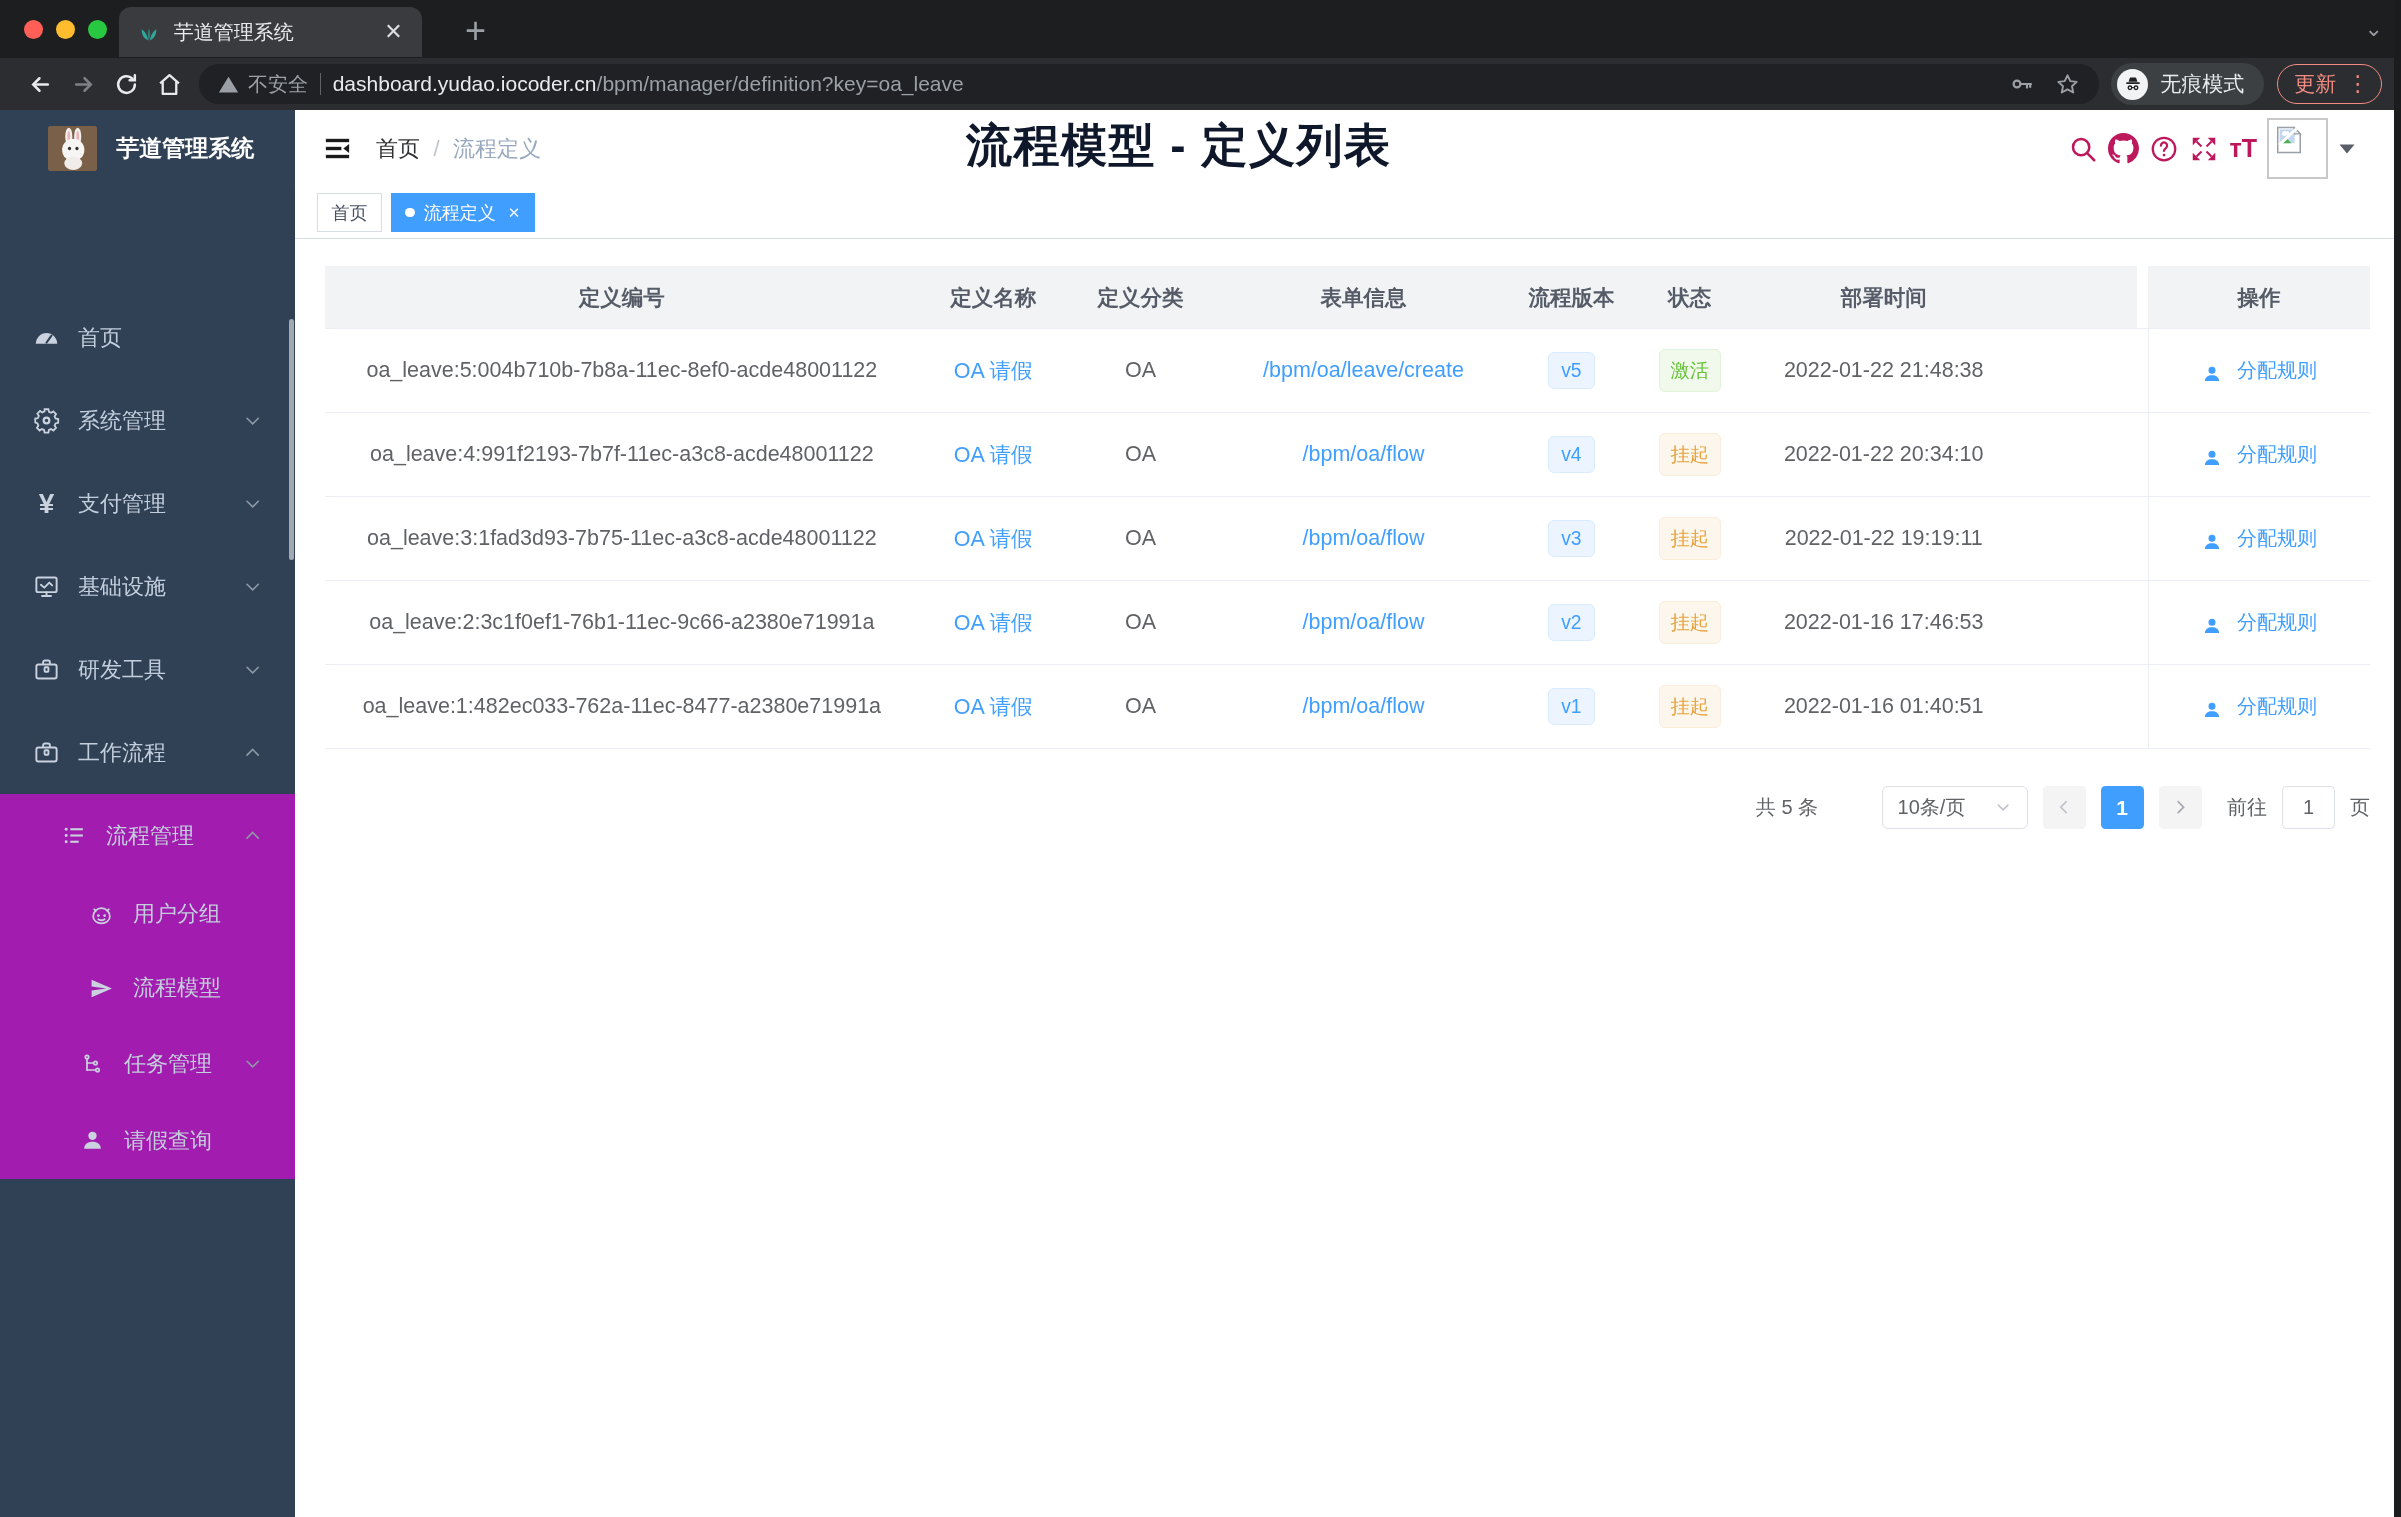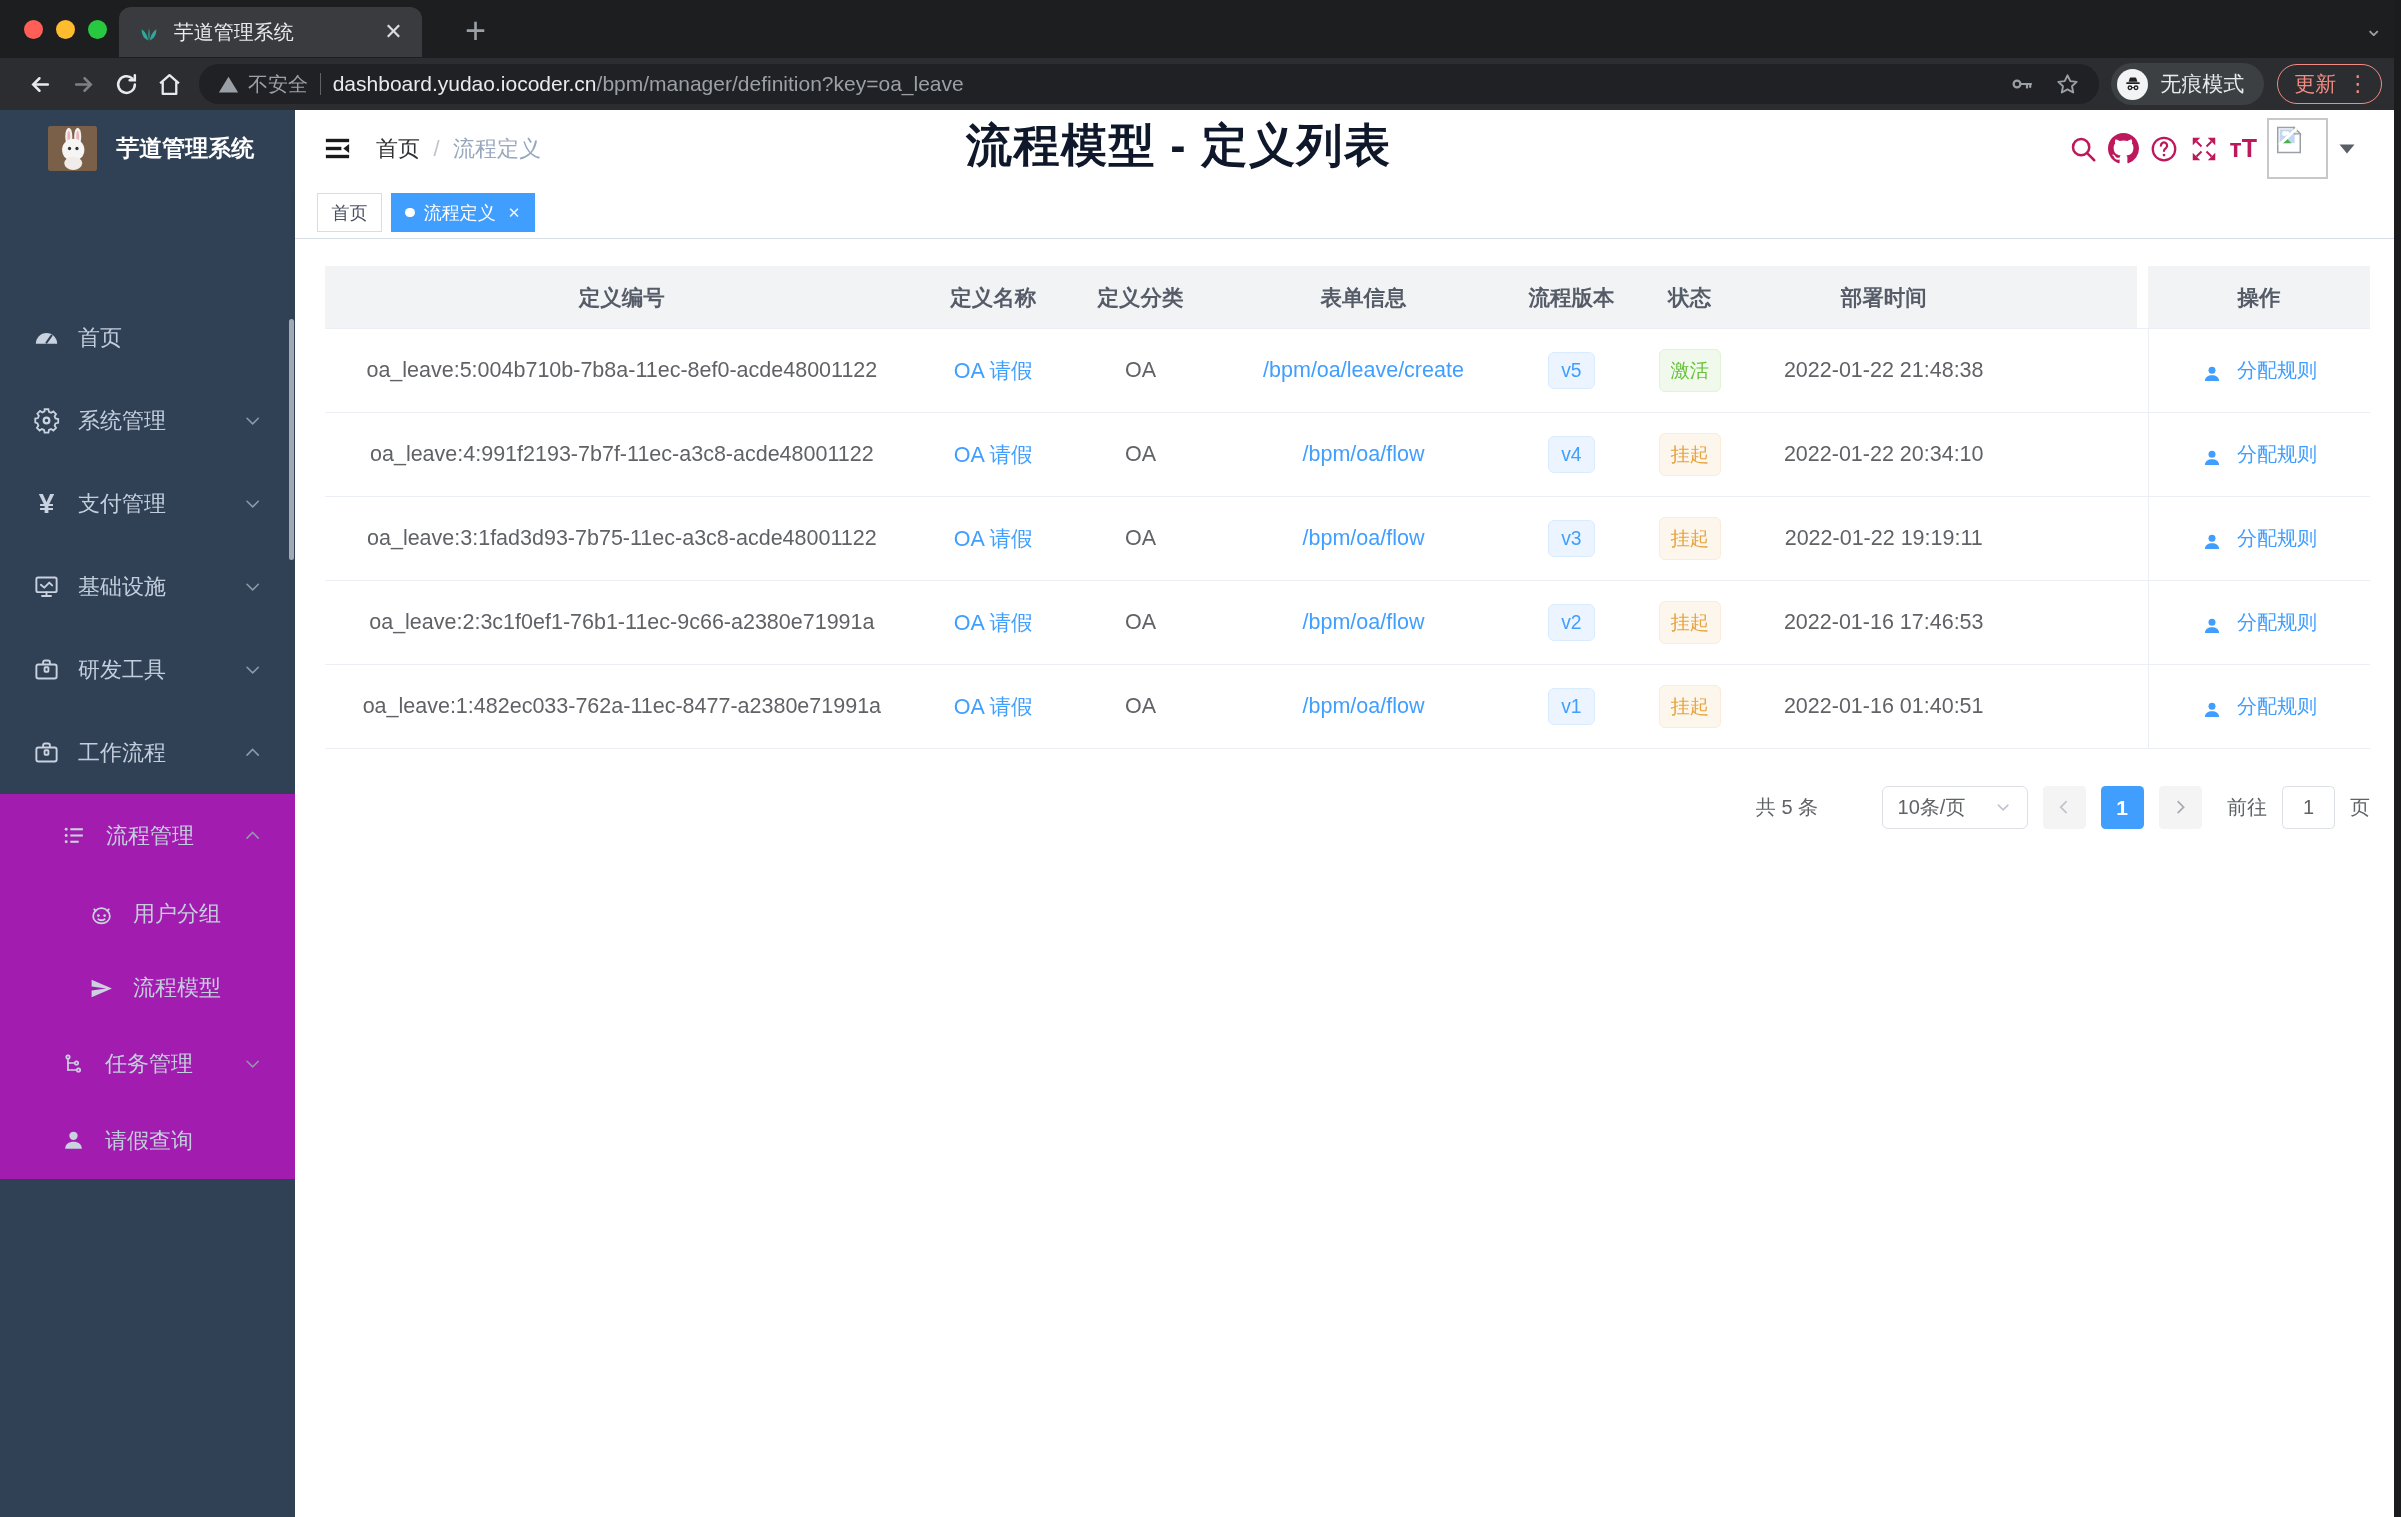--- a/index.html
+++ b/index.html
@@ -43,21 +43,21 @@
   .logo-avatar { width:49px; height:45px; border-radius:3px; background:#7a6048; display:flex; align-items:center; justify-content:center; overflow:hidden; }
   .logo-title { color:#fff; font-size:23px; font-weight:bold; }
   .menu { position:absolute; top:186px; left:0; right:0; }
   .mi { height:83px; display:flex; align-items:center; position:relative; font-size:22px; color:#c3cedd; }
   .mi .ico { width:33px; display:flex; justify-content:center; color:#c9d2de; }
   .mi .lbl { margin-left:15px; }
   .mi .chev { position:absolute; right:33px; color:#8d99a6; }
   .mi.l1 { padding-left:30px; }
   .submenu { background:#a21caf; }
   .mi.l2 { padding-left:58px; height:83px; }
-  .mi.l2s { padding-left:57px; height:77px; }
+  .mi.l2s { padding-left:76px; height:77px; }
   .mi.l3 { padding-left:85px; height:74px; }
   .scroll-thumb { position:absolute; right:0.7px; top:209px; width:5.2px; height:241px; background:rgba(255,255,255,.55); border-radius:3px; }
 
   .main { flex:1; display:flex; flex-direction:column; background:#fff; position:relative; min-width:0; }
   .pageheader { height:77px; display:flex; align-items:center; padding:0 25px; background:#fff; position:relative; }
   .hamburger { width:34px; height:34px; display:flex; align-items:center; justify-content:center; color:#1a1a1a; }
   .breadcrumb { display:flex; align-items:center; gap:13.4px; margin-left:22px; font-size:22px; }
   .bc-home { color:#303133; }
   .bc-sep { color:#c0c4cc; }
   .bc-cur { color:#97a8be; }

